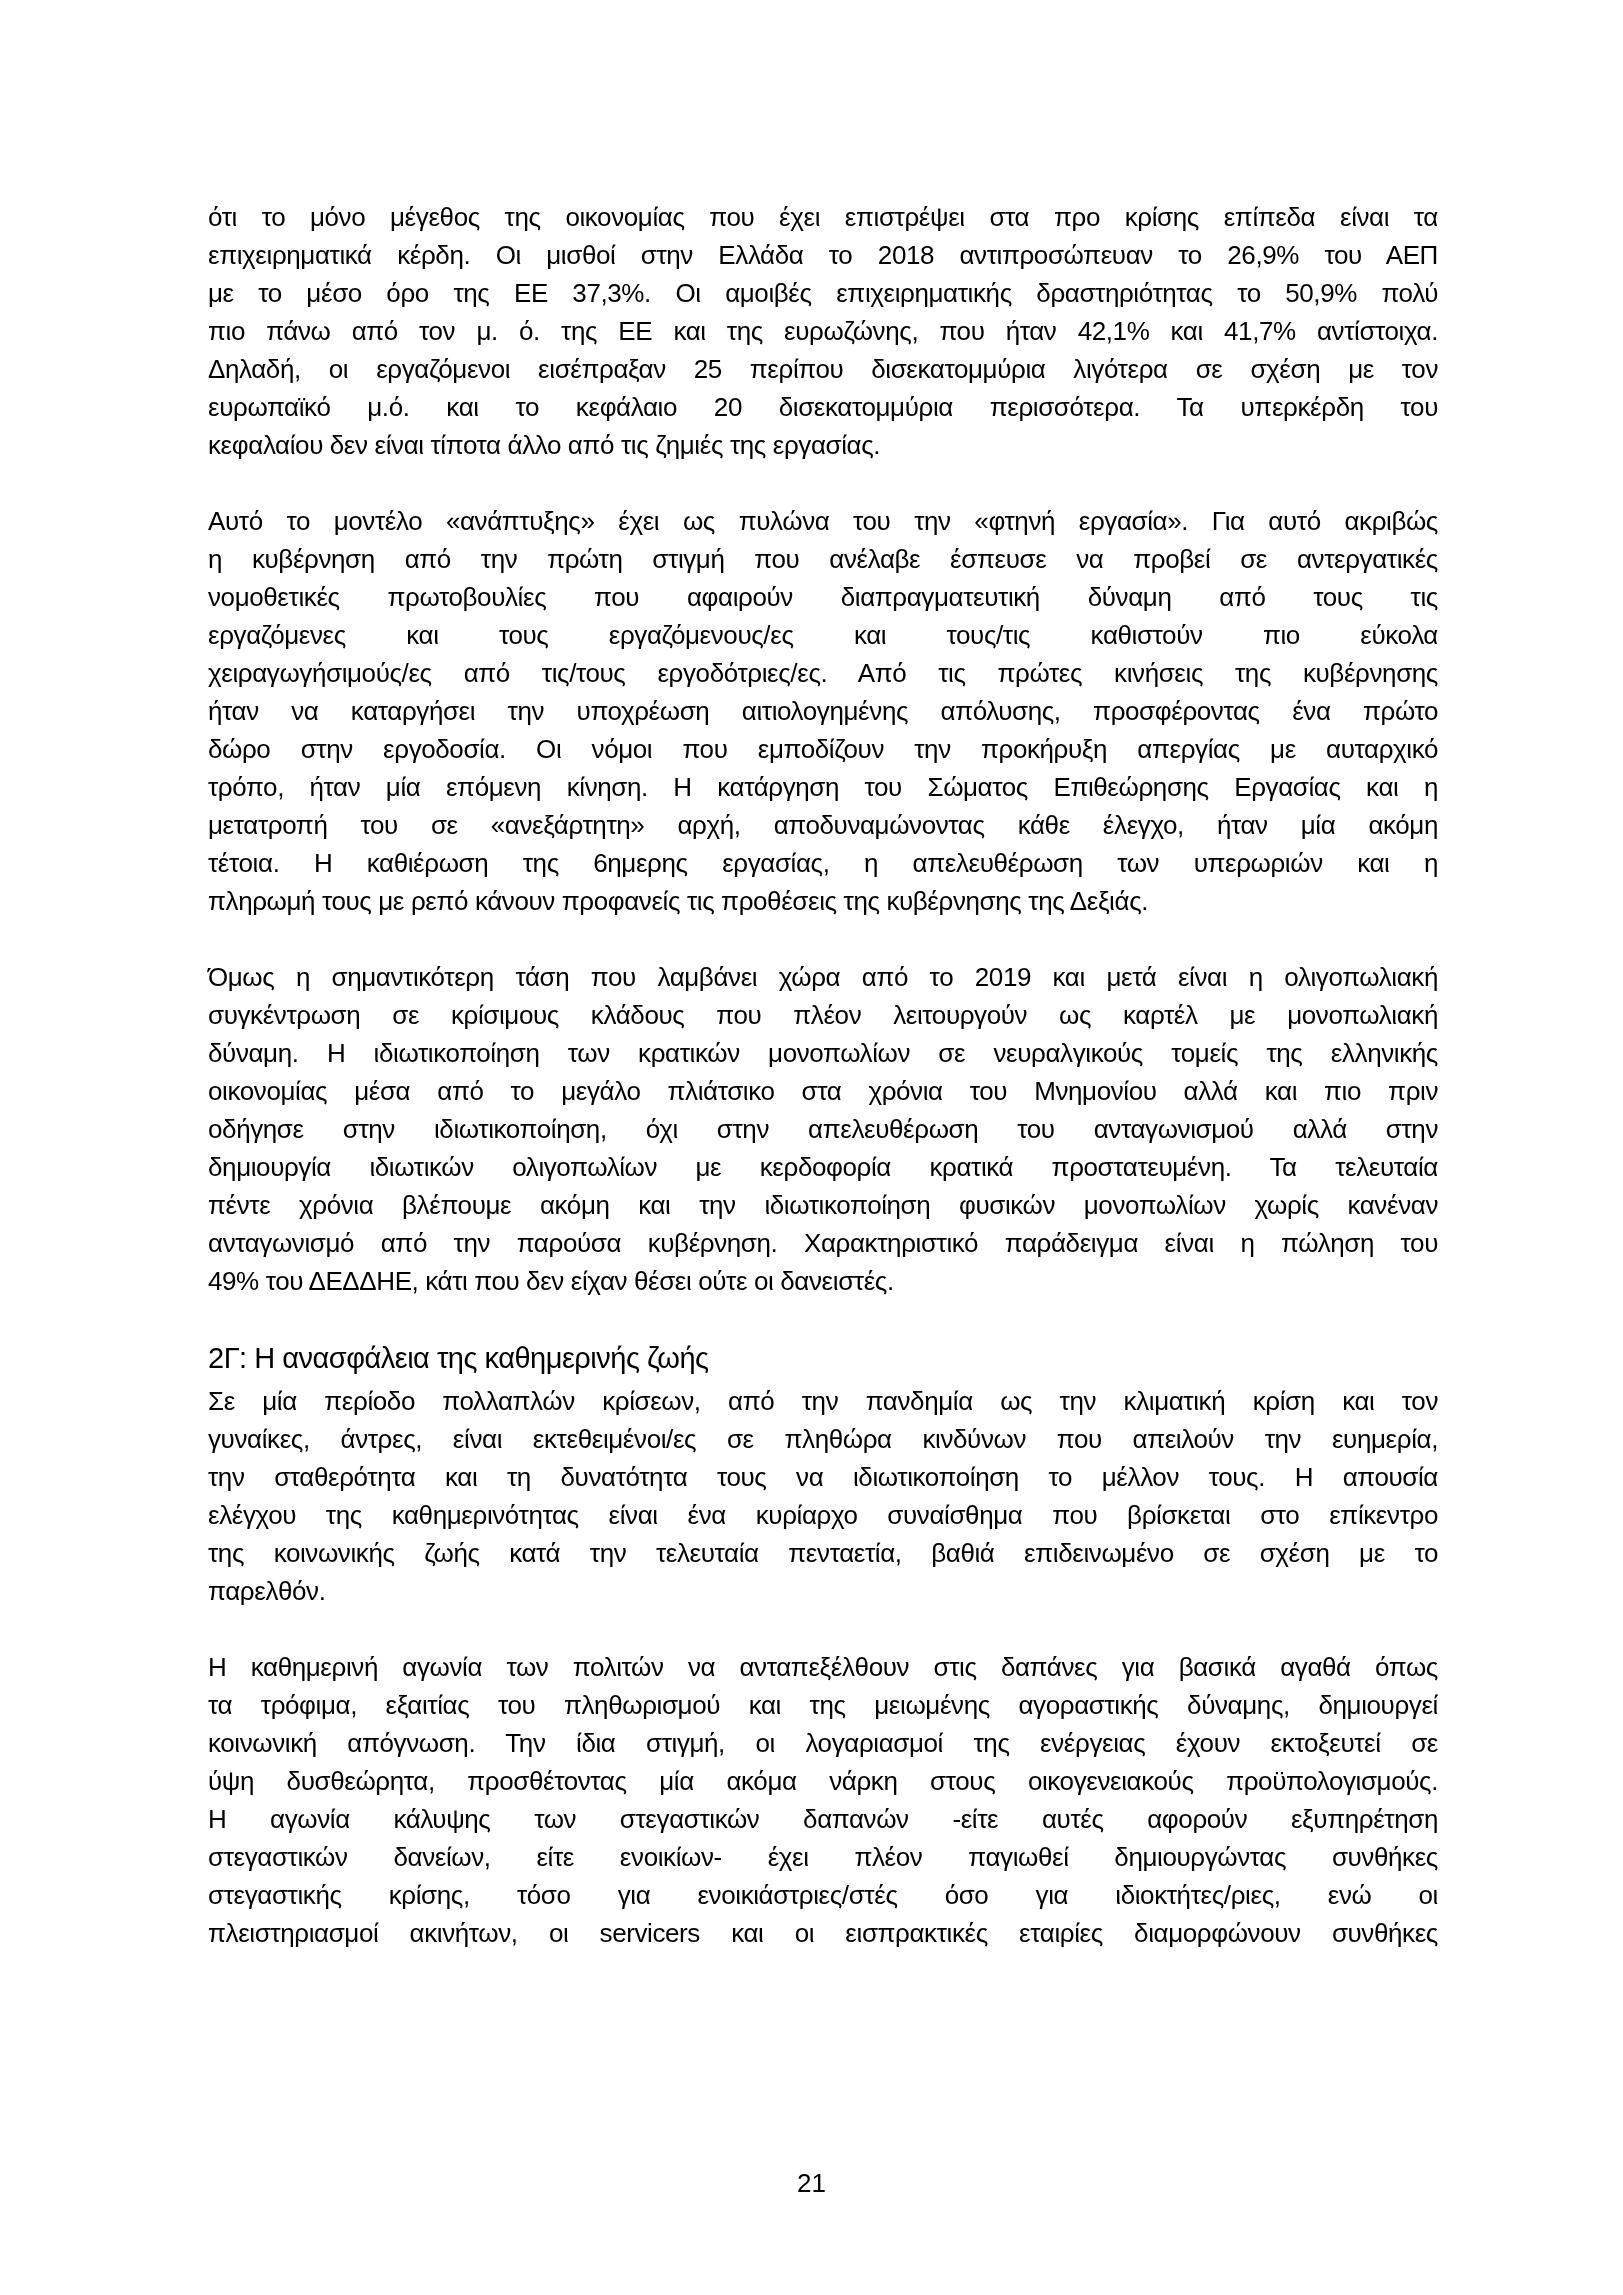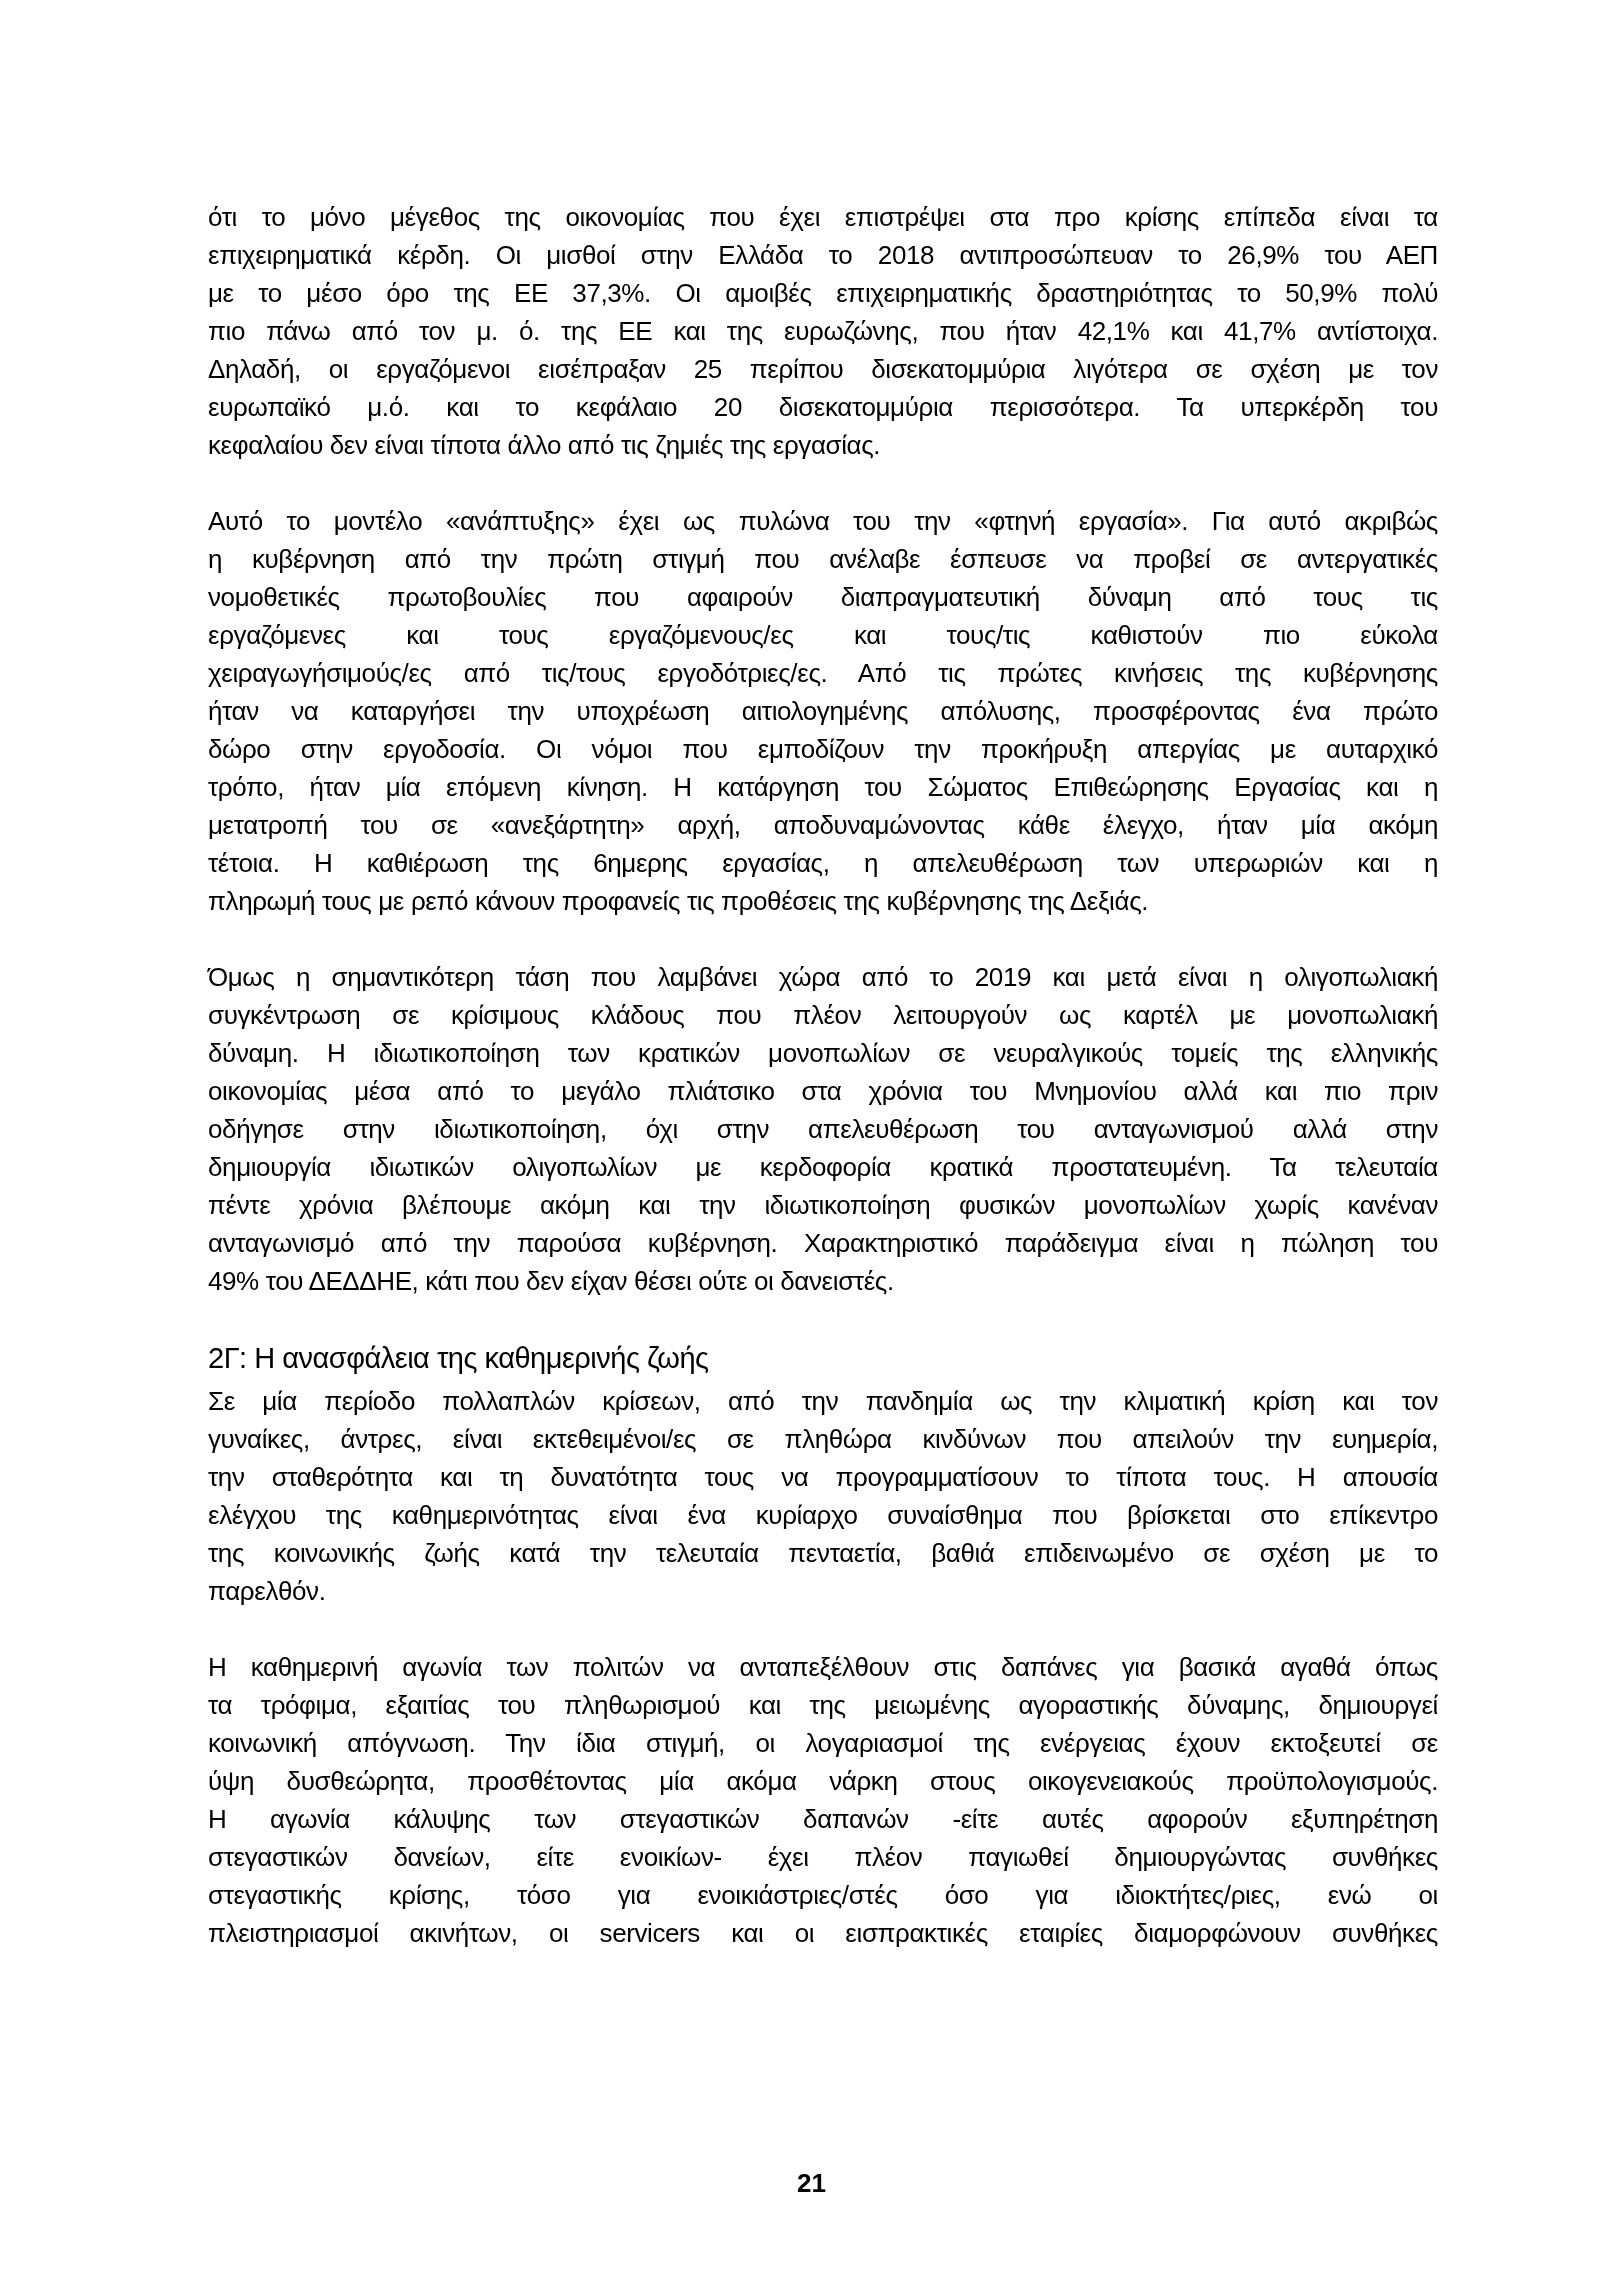--- a/index.html
+++ b/index.html
@@ -44,21 +44,20 @@
   }
   .para.after-heading { margin-top: 0; }
   .page-number {
     position: absolute;
     left: 0;
     width: 1623px;
     top: 2167px;
     text-align: center;
     font-size: 26px;
     line-height: 33px;
-    font-weight: bold;
   }
 </style>
 </head>
 <body>
 
 <div class="page">
 
   <p class="para">
     <span class="ln">ότι το μόνο μέγεθος της οικονομίας που έχει επιστρέψει στα προ κρίσης επίπεδα είναι τα</span>
     <span class="ln">επιχειρηματικά κέρδη. Οι μισθοί στην Ελλάδα το 2018  αντιπροσώπευαν το 26,9% του  ΑΕΠ</span>
@@ -93,21 +92,21 @@
     <span class="ln">πέντε χρόνια βλέπουμε ακόμη και την ιδιωτικοποίηση φυσικών μονοπωλίων χωρίς κανέναν</span>
     <span class="ln">ανταγωνισμό από την παρούσα κυβέρνηση. Χαρακτηριστικό παράδειγμα είναι η πώληση του</span>
     <span class="ln last">49% του ΔΕΔΔΗΕ, κάτι που δεν είχαν θέσει ούτε οι δανειστές.</span>
   </p>
 
   <h2 class="heading">2Γ: Η ανασφάλεια της καθημερινής ζωής</h2>
 
   <p class="para after-heading">
     <span class="ln">Σε μία περίοδο πολλαπλών κρίσεων, από την πανδημία ως την κλιματική κρίση και τον</span>
     <span class="ln">γυναίκες, άντρες, είναι εκτεθειμένοι/ες σε πληθώρα κινδύνων που απειλούν την ευημερία,</span>
-    <span class="ln">την σταθερότητα και τη δυνατότητα τους να προγραμματίσουν το τίποτα τους. Η απουσία</span>
+    <span class="ln">την σταθερότητα και τη δυνατότητα τους να ιδιωτικοποίηση το μέλλον τους. Η απουσία</span>
     <span class="ln">ελέγχου της καθημερινότητας είναι ένα κυρίαρχο συναίσθημα που βρίσκεται στο επίκεντρο</span>
     <span class="ln">της κοινωνικής ζωής κατά την τελευταία πενταετία, βαθιά επιδεινωμένο σε σχέση με το</span>
     <span class="ln last">παρελθόν.</span>
   </p>
 
   <p class="para">
     <span class="ln">Η καθημερινή αγωνία των πολιτών να ανταπεξέλθουν στις δαπάνες για βασικά αγαθά όπως</span>
     <span class="ln">τα τρόφιμα, εξαιτίας του πληθωρισμού και της μειωμένης αγοραστικής δύναμης, δημιουργεί</span>
     <span class="ln">κοινωνική απόγνωση. Την ίδια στιγμή, οι  λογαριασμοί  της ενέργειας έχουν εκτοξευτεί σε</span>
     <span class="ln">ύψη δυσθεώρητα, προσθέτοντας μία ακόμα νάρκη στους οικογενειακούς προϋπολογισμούς.</span>

